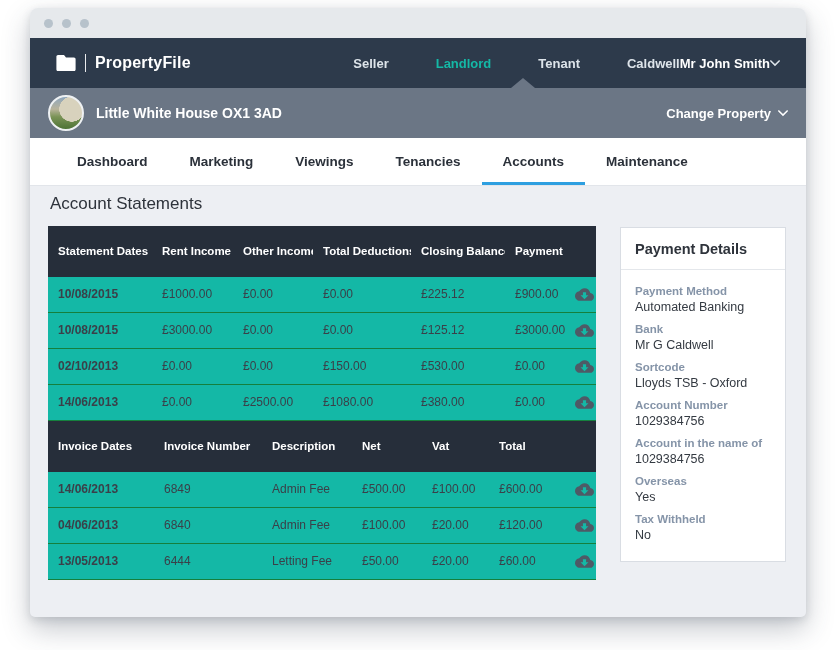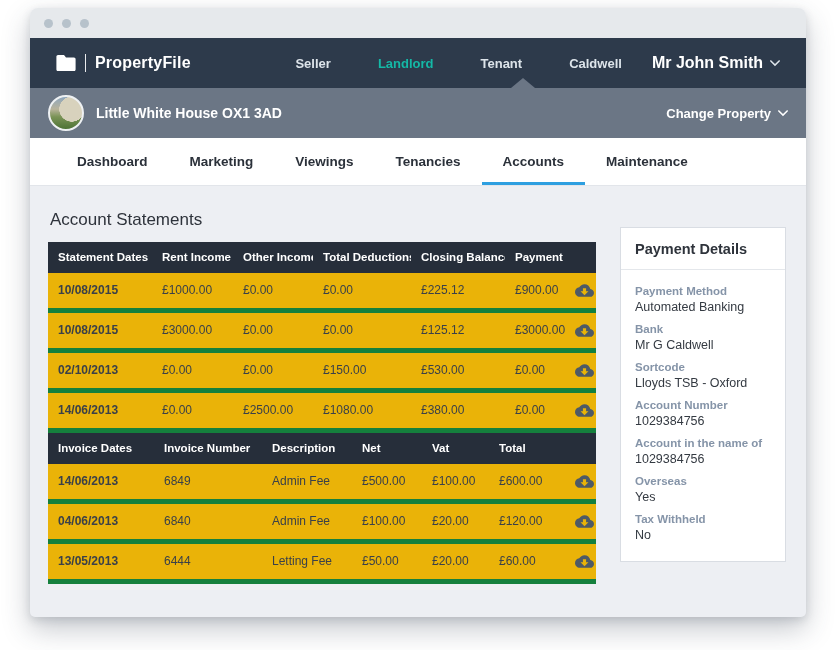--- a/index.html
+++ b/index.html
@@ -17,21 +17,21 @@
   .dot { width:9px; height:9px; border-radius:50%; background:#b7c2cb; cursor:pointer; }
 
   
   .navbar { height:50px; background:#2d3a4b; display:flex; align-items:center; padding:0 26px; color:#fff; }
   .brand { display:flex; align-items:center; gap:9px; font-size:16px; font-weight:bold; letter-spacing:.2px; cursor:pointer; }
   .brand svg { display:block; }
   .brand-sep { width:1px; height:18px; background:rgba(255,255,255,.9); }
   .nav-items { margin-left:auto; display:flex; gap:47px; }
   .nav-item { font-size:13px; font-weight:600; color:#dde4ea; cursor:pointer; }
   .nav-item.active { color:#14b8a6; }
-  .user-menu { margin-left:30px; display:flex; align-items:center; gap:7px; font-size:16px; font-weight:600; cursor:pointer; }
+  .user-menu { display:flex; align-items:center; font-size:13px; font-weight:600; cursor:pointer; }
   .chev { width:10px; height:10px; }
 
   
   .property-bar { position:relative; height:50px; background:#6b7685; display:flex; align-items:center; padding:0 18px; color:#fff; }
   .caret-up { position:absolute; top:-10px; left:481px; width:0; height:0;
     border-left:12px solid transparent; border-right:12px solid transparent; border-bottom:10px solid #6b7685; }
   .avatar { width:36px; height:36px; border-radius:50%; border:2px solid #eef1f3; margin-right:12px; flex:none;
     background:
       radial-gradient(circle at 68% 38%, #d8d2bd 0 42%, transparent 43%),
       linear-gradient(180deg, #8fa7bd 0%, #b9b49c 38%, #7a9356 62%, #4d7336 100%);
@@ -42,27 +42,27 @@
   
   .tabbar { height:48px; background:#ffffff; display:flex; align-items:stretch; padding:0 26px; border-bottom:1px solid #e2e5ea; }
   .tab { display:flex; align-items:center; padding:3px 21px 0; font-size:13.5px; font-weight:700; color:#2b313a;
     border-bottom:3px solid transparent; cursor:pointer; }
   .tab.active { border-bottom-color:#2e9fe0; }
 
   
   .content { display:flex; padding:4px 20px 0 18px; }
   .main-col { width:548px; flex:none; }
   .section-title { font-size:17px; font-weight:500; color:#2e333b; line-height:20px; margin:16px 0 12px 2px; }
-  .main-col .section-title:first-child { margin-top:20px; }
+  .main-col .section-title:first-child { margin-top:4px; }
 
   table.data-table { width:548px; border-collapse:collapse; table-layout:fixed; }
   .data-table thead th { background:#262e3a; color:#ffffff; font-size:11.5px; font-weight:700; text-align:left;
-    padding:9px 10px; line-height:13px; white-space:nowrap; overflow:hidden; }
-  .data-table tbody td { background:#eab308; font-size:12px; color:#3a4049; padding:8px 10px; line-height:15px;
-    border-bottom:5px solid #15803d; white-space:nowrap; overflow:hidden; }
+    padding:19px 10px; line-height:13px; white-space:nowrap; overflow:hidden; }
+  .data-table tbody td { background:#14b8a6; font-size:12px; color:#3a4049; padding:8px 10px; line-height:15px;
+    border-bottom:1px solid #15803d; white-space:nowrap; overflow:hidden; }
   td.link { color:#4a9ed8; font-weight:600; cursor:pointer; }
   td.icon-cell { text-align:center; padding:5px 6px 3px; }
   .cloud { width:19px; height:19px; vertical-align:middle; cursor:pointer; }
 
   
   .side-col { margin-left:24px; width:166px; flex:none; }
   .panel { margin-top:37px; background:#ffffff; border:1px solid #d9dde3; }
   .panel-title { padding:13px 14px 12px; font-size:14.5px; font-weight:600; color:#2e333b; border-bottom:1px solid #e4e7eb; }
   .panel-body { padding:15px 14px 10px; }
   .field { margin-bottom:8px; }

